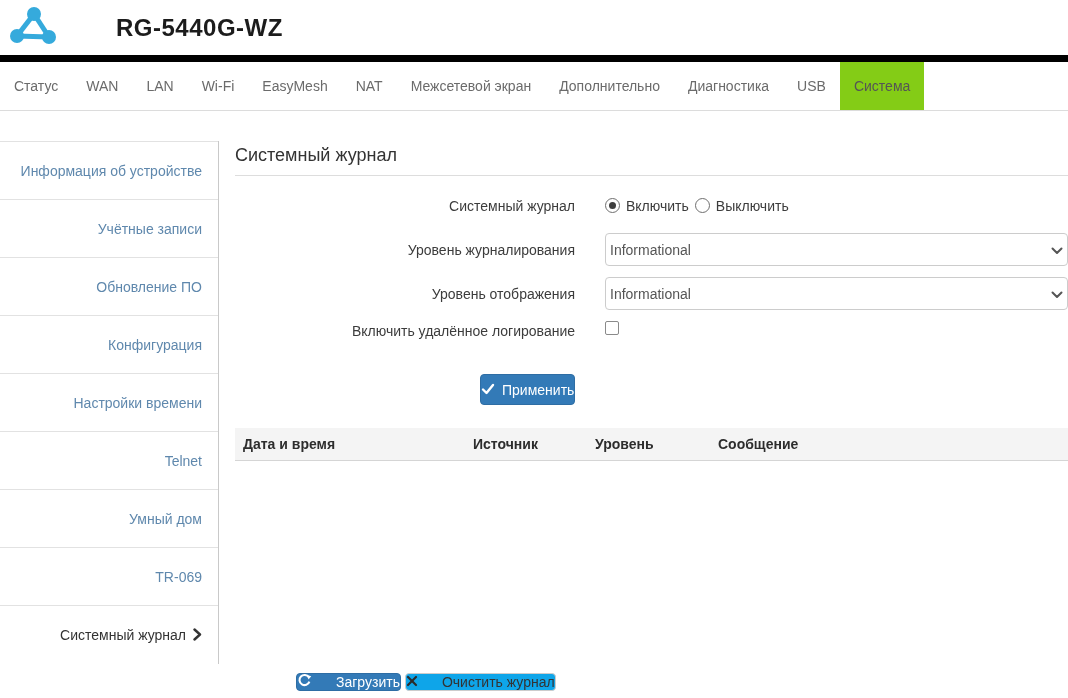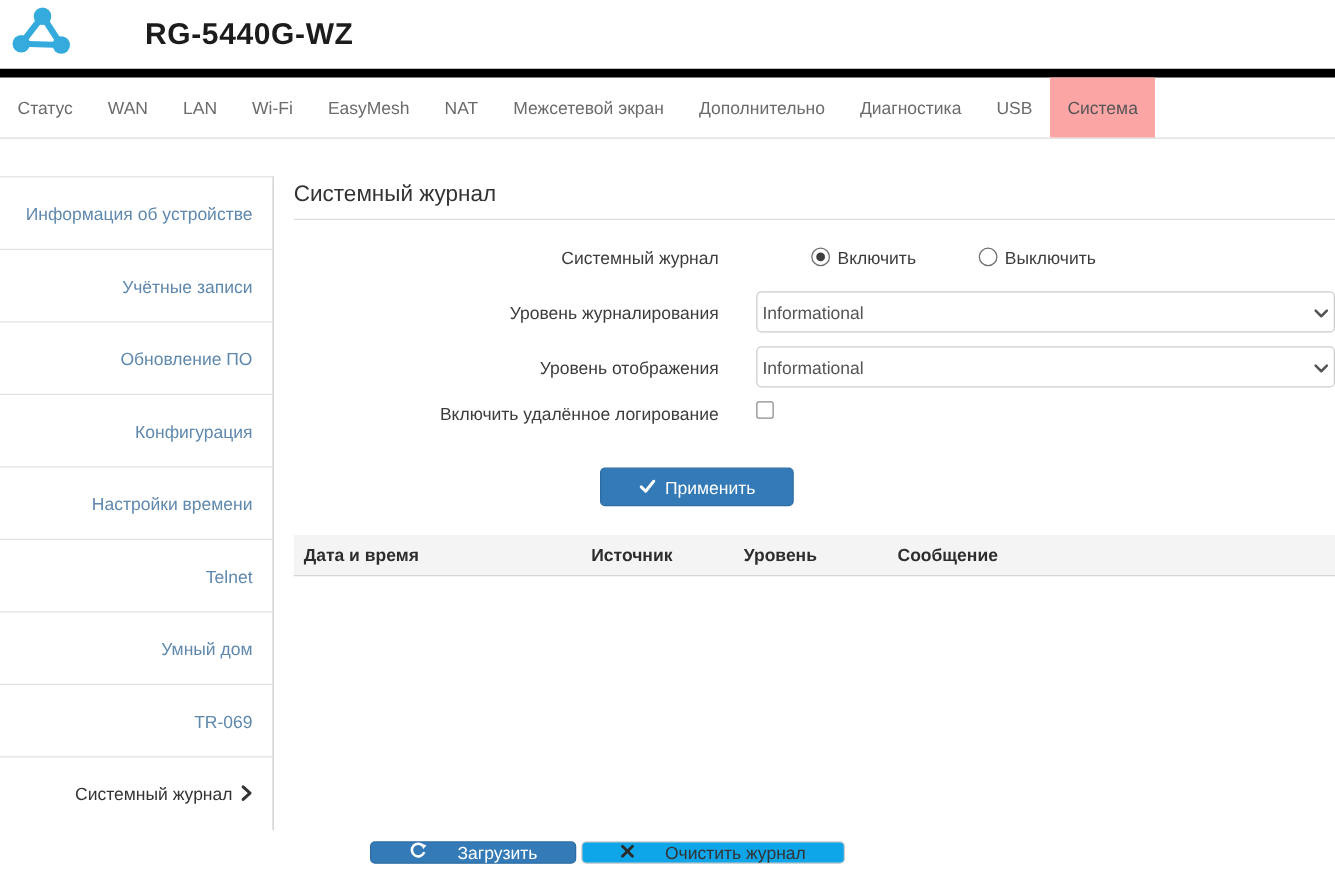--- a/index.html
+++ b/index.html
@@ -9,21 +9,21 @@
   
   .header { height:55px; display:flex; align-items:center; }
   .logo { display:flex; align-items:center; gap:6px; margin-left:8px; }
   .logo-text { font-size:31px; font-weight:bold; color:#35aadc; letter-spacing:2px; line-height:1; }
   .model { font-size:24px; font-weight:bold; color:#1c1c1c; margin-left:60px; letter-spacing:0.5px; }
 
   
   .topnav { height:56px; border-top:7px solid #000000; border-bottom:1px solid #dcdcdc;
             display:flex; align-items:stretch; }
   .tab { display:flex; align-items:center; padding:0 14px; font-size:14px; color:#6b6b6b; cursor:pointer; }
-  .tab.active { background:#fca5a5; color:#555; }
+  .tab.active { background:#84cc16; color:#555; }
 
   
   .bodywrap { display:flex; height:597px; }
   .sidebar { width:242px; margin-top:30px; border-right:1px solid #c9c9c9; height:523px; }
   .side-item { height:58px; display:flex; align-items:center; justify-content:flex-end;
                padding-right:16px; border-top:1px solid #e2e2e2; font-size:14px;
                color:#5f88ad; cursor:pointer; gap:7px; }
   .side-item.active { color:#333; }
   .side-item .chev { flex:0 0 auto; display:inline-flex; }
 
@@ -31,35 +31,35 @@
 
   .page-title { margin-top:34px; font-size:18px; font-weight:normal; color:#333;
                 padding-bottom:9px; border-bottom:1px solid #ddd; }
 
   
   .form { margin-top:13px; }
   .frow { display:flex; align-items:center; margin-bottom:11px; min-height:33px; }
   .flabel { width:340px; text-align:right; font-size:14px; color:#3c3c3c; flex:0 0 340px; }
   .fctrl { margin-left:30px; display:flex; align-items:center; }
   .radio-group { gap:6px; }
-  .radio { display:flex; align-items:center; gap:6px; font-size:14px; color:#3c3c3c; cursor:pointer;margin-left:44px; }
+  .radio { display:flex; align-items:center; gap:6px; font-size:14px; color:#3c3c3c; cursor:pointer; }
   .rdot { width:15px; height:15px; border:1px solid #6f6f6f; border-radius:50%;
           background:#fff; position:relative; display:inline-block; }
   .rdot.checked::after { content:''; position:absolute; left:3px; top:3px; right:3px; bottom:3px;
                          border-radius:50%; background:#3f3f3f; }
   .select { width:463px; height:33px; border:1px solid #ccc; border-radius:4px; background:#fff;
             display:flex; align-items:center; justify-content:space-between;
             padding:0 4px; font-size:14px; color:#555; cursor:pointer; }
   .checkbox { width:14px; height:14px; border:1px solid #8a8a8a; border-radius:2px;
               background:#fff; display:inline-block; cursor:pointer; }
   .checkbox-row { align-items:flex-start; }
   .checkbox-row .flabel { padding-top:2px; }
 
   
-  .btn { display:inline-flex; align-items:center; gap:7px; height:31px; padding:0 30px;
+  .btn { display:inline-flex; align-items:center; gap:7px; height:31px; padding:0 0;
          font-size:14px; border-radius:4px; cursor:pointer; font-family:inherit; }
   .btn-blue { background:#337ab7; border:1px solid #2e6da4; color:#fff; }
   .btn-white { background:#0ea5e9; border:1px solid #ccc; color:#333; }
   .apply { margin-left:245px; margin-top:20px; }
 
   
   .logtable { margin-top:23px; }
   .thead { display:flex; background:#f4f4f4; height:33px; align-items:center;
            border-bottom:1px solid #d5d5d5; }
   .th { font-size:14px; font-weight:bold; color:#2d2d2d; }

